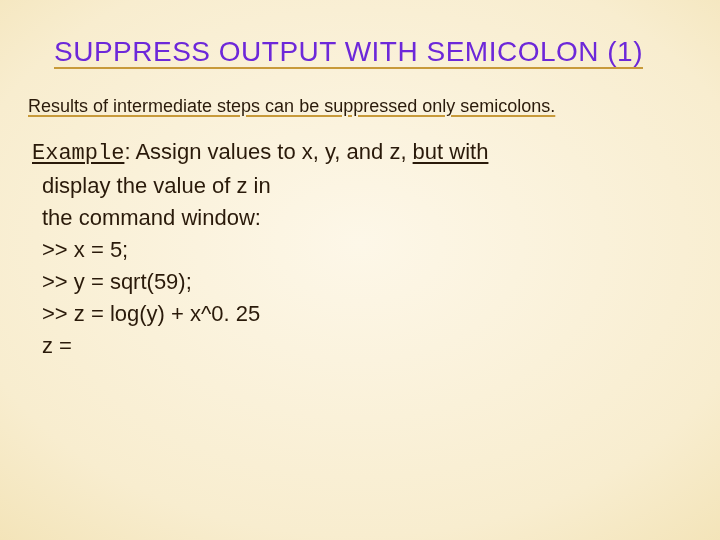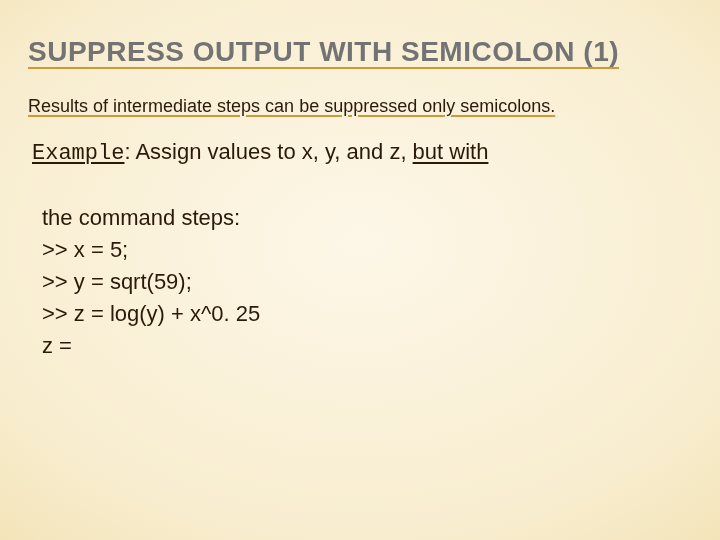--- a/index.html
+++ b/index.html
@@ -14,28 +14,29 @@
     font-family: Arial, Helvetica, sans-serif;
     color: #2a1a0a;
   }
   .slide {
     width: 100%; height: 100%;
     padding: 36px 28px 0 28px;
     position: relative;
   }
   .title {
     font-size: 28px;
-    font-weight: 700;
+    font-weight: 400;
     letter-spacing: 0.5px;
-    color: #737373;
+    color: #6d28d9;
     text-decoration: underline;
     text-decoration-color: #c89a3a;
     text-decoration-thickness: 2px;
     text-underline-offset: 6px;
     margin-bottom: 26px;
+    margin-left: 26px;
   }
   .intro {
     font-size: 18px;
     line-height: 1.35;
     text-decoration: underline;
     text-decoration-color: #c89a3a;
     text-decoration-thickness: 1.5px;
     text-underline-offset: 3px;
     margin-bottom: 18px;
   }
@@ -65,22 +66,22 @@
 
 <div class="slide">
 
   <h1 class="title">SUPPRESS OUTPUT WITH SEMICOLON (1)</h1>
 
   <p class="intro">Results of intermediate steps can be suppressed only semicolons.</p>
 
   <div class="body">
     <span class="example-label">Example</span><span>: Assign values to x, y, and z, </span><span class="but-only">but with</span>
     <span class="rest">
-      <br>
-      <span>the command steps:</span><br>
+      <span>display the value of z in</span><br>
+      <span>the command window:</span><br>
       <span>&gt;&gt; x = 5;</span><br>
       <span>&gt;&gt; y = sqrt(59);</span><br>
       <span>&gt;&gt; z = log(y) + x^0. 25</span><br>
       <span>z =</span><br>
     </span>
   </div>
 
 </div>
 
 </body></html>

